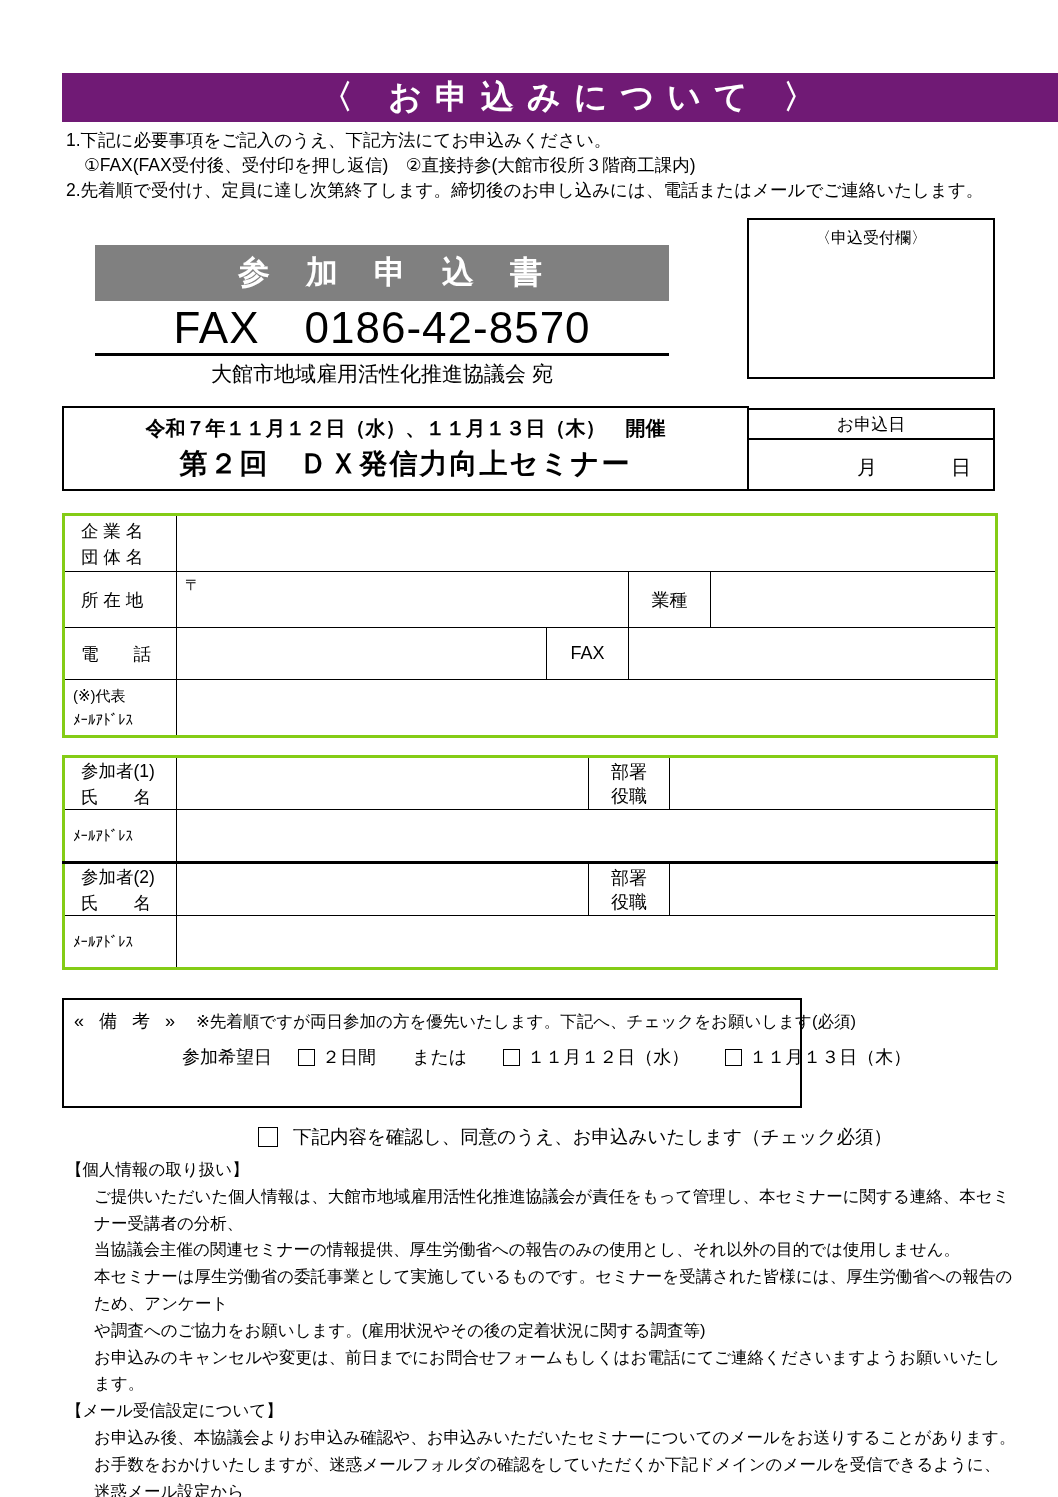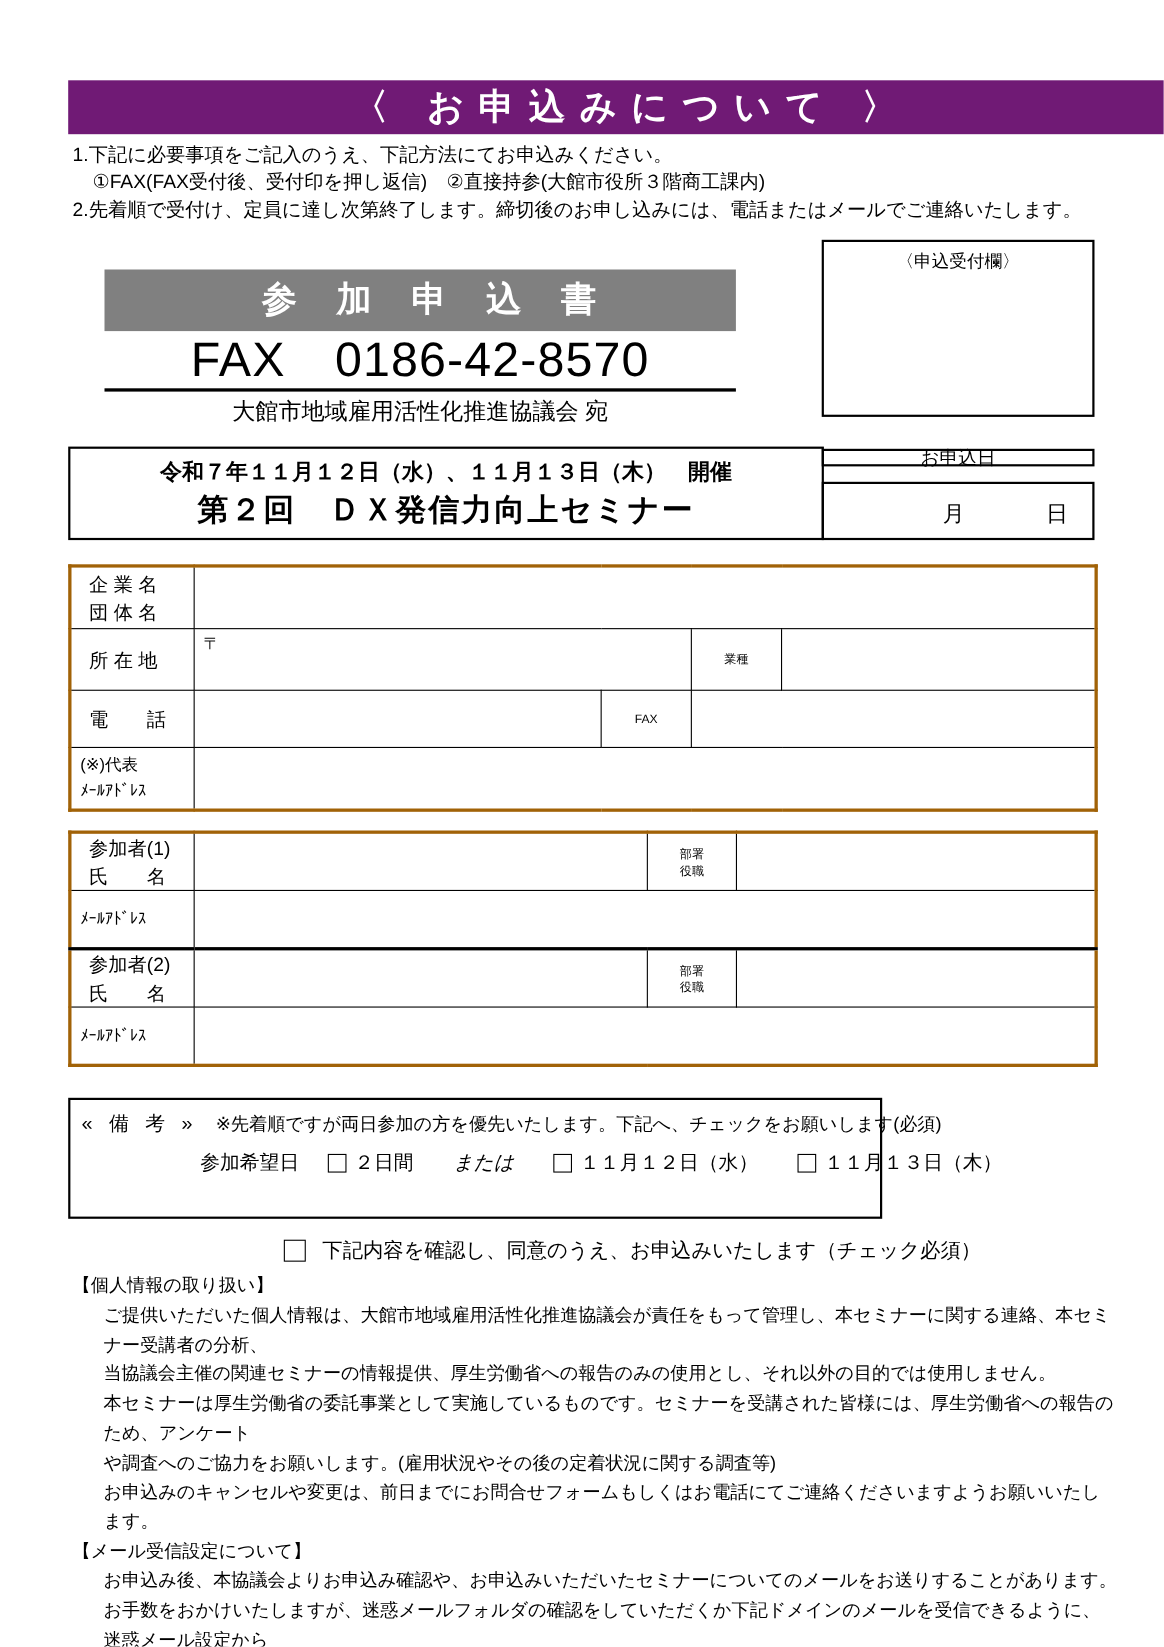--- a/index.html
+++ b/index.html
@@ -28,44 +28,44 @@
   .fax-number { font-size:44px; line-height:49px; letter-spacing:1px; }
   .fax-underline { border-bottom:3px solid #000; margin-top:1px; }
   .recipient { font-size:21px; margin-top:4px; }
   
   .receipt-box {
     position:absolute; left:747px; top:218px; width:248px; height:161px;
     border:2.5px solid #000; box-sizing:border-box; text-align:center;
   }
   .receipt-label { margin-top:8px; font-size:16px; }
   .apply-label-row {
-    position:absolute; left:747px; top:408px; width:248px; height:16px;
+    position:absolute; left:747px; top:408px; width:248px; height:32px;
     border:2.5px solid #000; box-sizing:border-box;
     display:flex; align-items:center; justify-content:center; font-size:17px;
   }
   .apply-value-row {
     position:absolute; left:747px; top:438px; width:248px; height:53px;
     border:2.5px solid #000; box-sizing:border-box; font-size:20px;
   }
   .apply-month { position:absolute; left:108px; top:14px; }
   .apply-day { position:absolute; right:22px; top:14px; }
   
   .event-box {
     position:absolute; left:62px; top:406px; width:687px; height:85px;
     border:2.5px solid #000; box-sizing:border-box; text-align:center;
   }
   .event-date { margin-top:7px; font-size:20px; font-weight:bold; }
   .event-title { margin-top:3px; font-size:28px; font-weight:bold; letter-spacing:2px; }
   
   .tbl { position:absolute; left:62px; border-collapse:collapse; table-layout:fixed; }
   .tbl td { border:1.8px solid #000; padding:0; vertical-align:middle; box-sizing:border-box; }
-  .tbl { border:3px solid #a16207; }
+  .tbl { border:3px solid #84cc16; }
   .tbl td.lab { font-size:17.5px; padding-left:16px; }
   .tbl td.lab .l2row { margin-top:2px; }
-  .tbl td.lab-c { font-size:11px; text-align:center; }
+  .tbl td.lab-c { font-size:18px; text-align:center; }
   .tbl td.small-lab { font-size:15px; padding-left:8px; line-height:1.55; }
   td.postal-cell { vertical-align:top; }
   .yubin { display:block; font-size:15px; margin:4px 0 0 8px; }
   .company { top:513px; width:933px; }
   .participants-tbl { top:755px; width:933px; }
   tr.thick-top td { border-top:3.5px solid #000; }
   
   .remarks-box {
     position:absolute; left:62px; top:998px; width:740px; height:110px;
     border:2.5px solid #000; box-sizing:border-box;
@@ -73,21 +73,21 @@
   .remarks-line1 { display:flex; margin:9px 0 0 10px; white-space:nowrap; }
   .rem-label { font-size:18px; letter-spacing:5px; margin-right:16px; }
   .rem-note { font-size:16.5px; padding-top:2px; }
   .remarks-line2 { display:flex; align-items:center; margin:12px 0 0 118px; font-size:18px; white-space:nowrap; }
   .wish-label { margin-right:26px; }
   .cb {
     display:inline-block; width:17px; height:17px; border:1.8px solid #000;
     box-sizing:border-box; background:#fff; flex:none;
   }
   .cb-opt { margin-left:36px; margin-right:7px; }
-  .or-text { margin-left:36px;font-style:italic; }
+  .or-text { margin-left:36px; }
   
   .agreement {
     position:absolute; left:258px; top:1124px; display:flex; align-items:center;
     font-size:18.5px; white-space:nowrap;
   }
   .cb-big { width:20px; height:20px; margin-right:15px; }
   
   .policies { position:absolute; left:66px; top:1156px; width:950px; font-size:16.5px; line-height:26.8px; }
   .pol-line { padding-left:28px; }
 </style>

